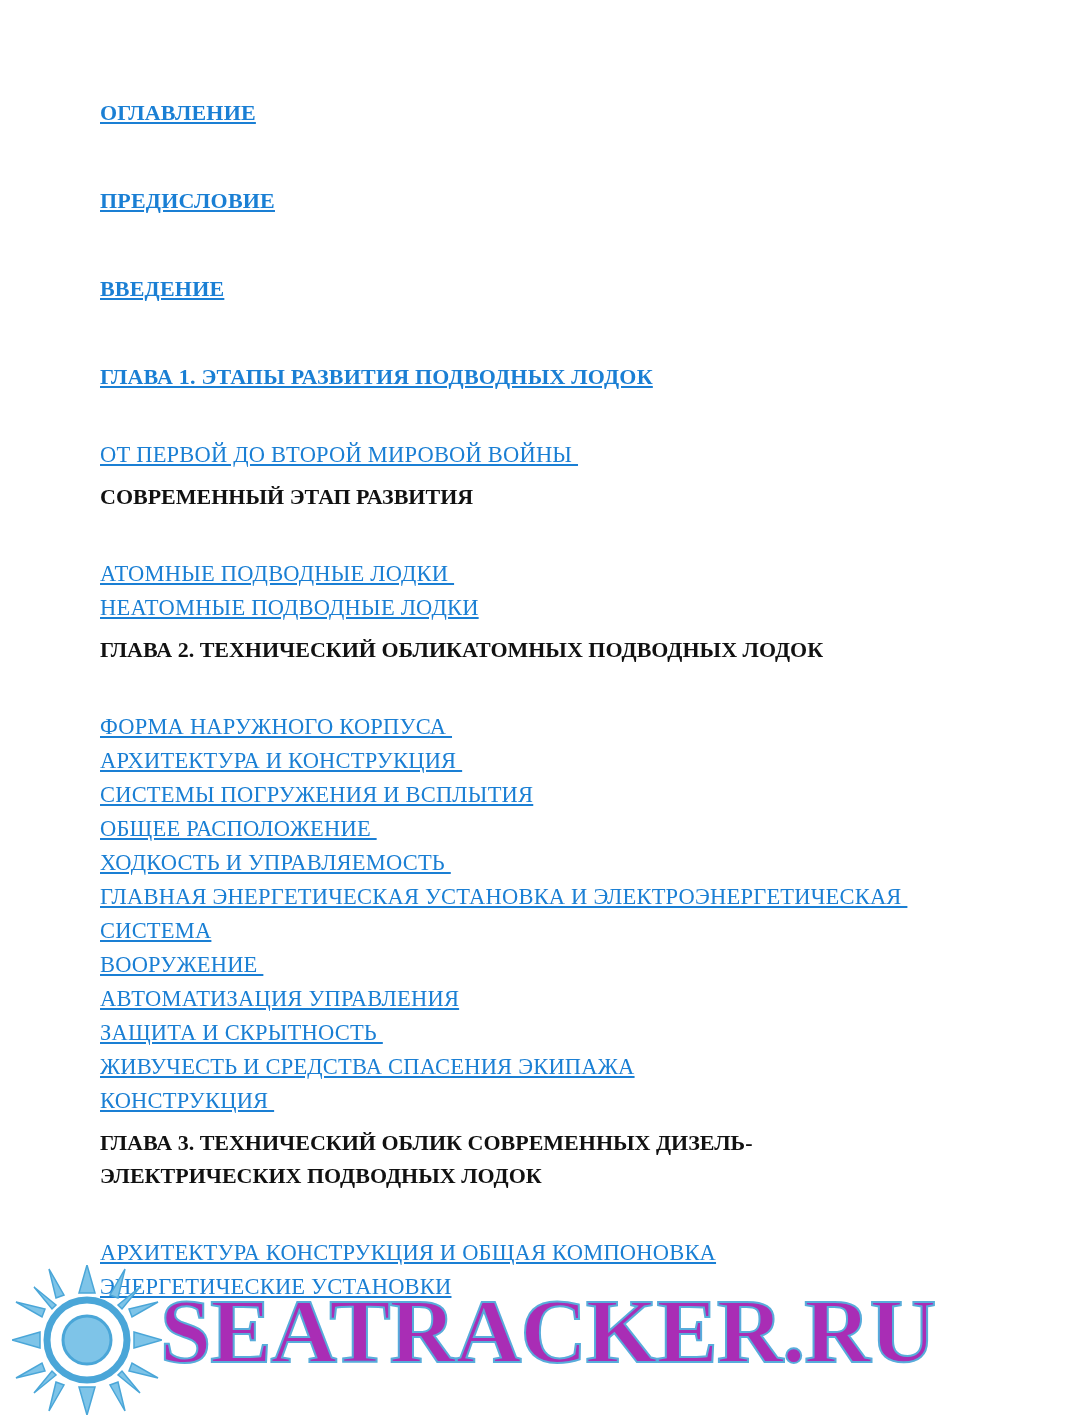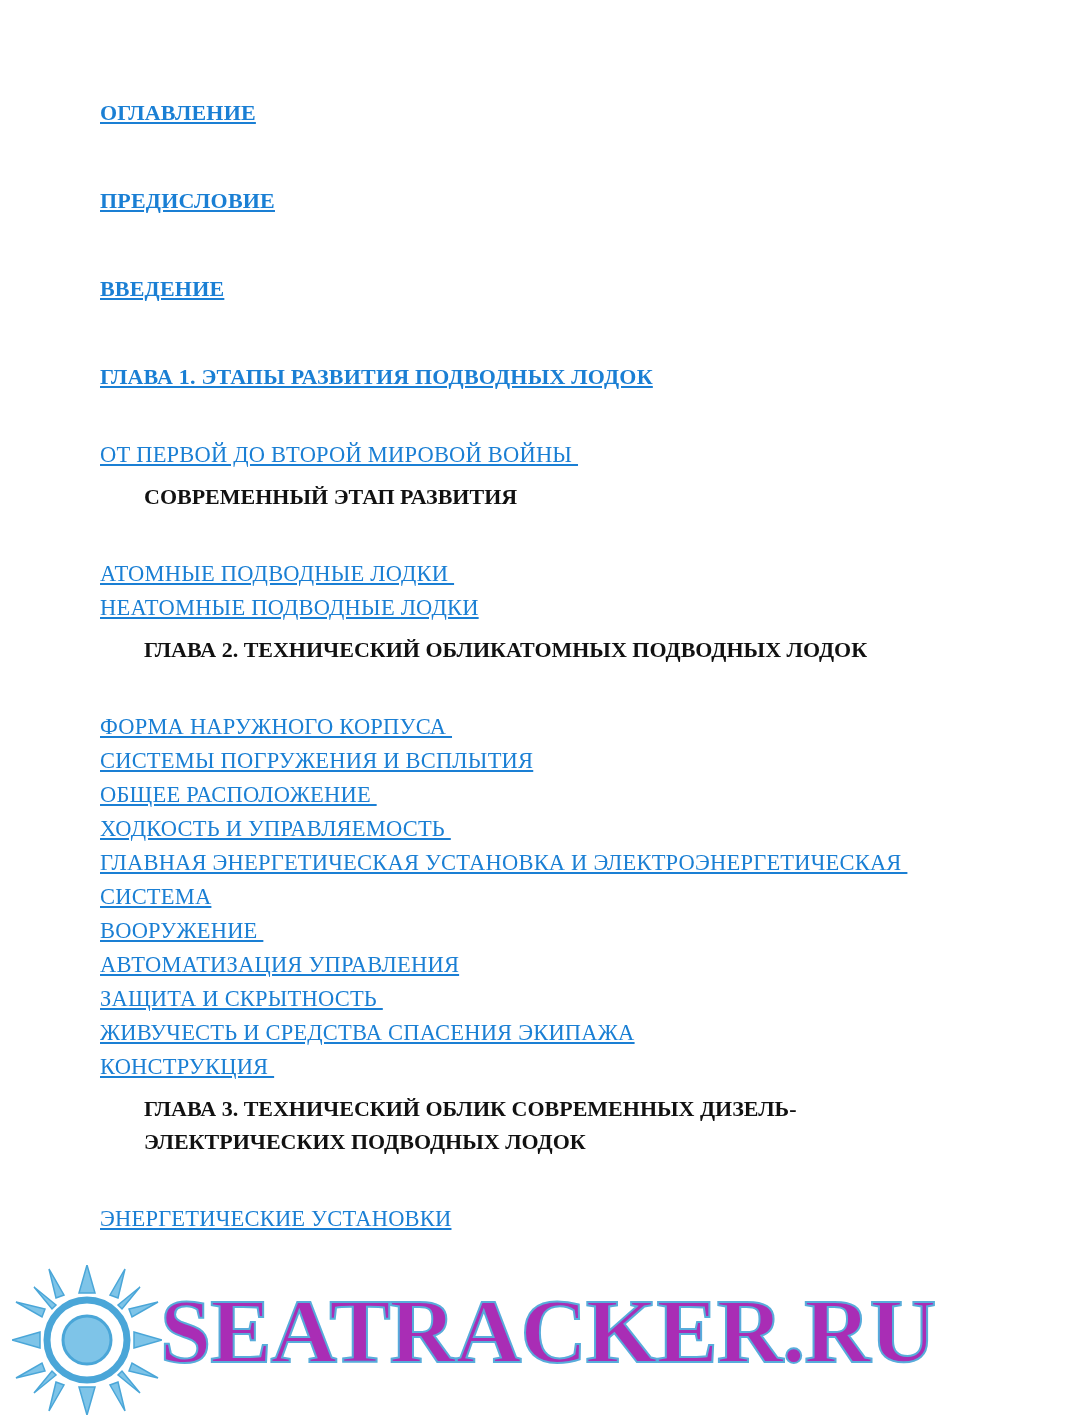--- a/index.html
+++ b/index.html
@@ -50,21 +50,20 @@
   }
 
   .plain-heading {
     display: block;
     color: #111111;
     font-weight: bold;
     font-size: 22px;
     line-height: 33px;
     white-space: pre-wrap;
     font-family: "Liberation Serif", serif;
-    margin-left: 44px;
   }
 
   .gap-xl { height: 54px; }
   .gap-lg { height: 44px; }
   .gap-xs { height: 8px; }
 
   
   .watermark {
     position: absolute;
     left: 0;
@@ -112,34 +111,36 @@
       <a class="toc-link" href="#">ОТ ПЕРВОЙ ДО ВТОРОЙ МИРОВОЙ ВОЙНЫ </a>
       <div class="gap-xs"></div>
       <div class="plain-heading">СОВРЕМЕННЫЙ ЭТАП РАЗВИТИЯ</div>
       <div class="gap-lg"></div>
       <a class="toc-link" href="#">АТОМНЫЕ ПОДВОДНЫЕ ЛОДКИ </a>
       <a class="toc-link" href="#">НЕАТОМНЫЕ ПОДВОДНЫЕ ЛОДКИ</a>
       <div class="gap-xs"></div>
       <div class="plain-heading">ГЛАВА 2. ТЕХНИЧЕСКИЙ ОБЛИКАТОМНЫХ ПОДВОДНЫХ ЛОДОК</div>
       <div class="gap-lg"></div>
       <a class="toc-link" href="#">ФОРМА НАРУЖНОГО КОРПУСА </a>
+      <a class="toc-link" href="#">АРХИТЕКТУРА И КОНСТРУКЦИЯ </a>
       <a class="toc-link" href="#">СИСТЕМЫ ПОГРУЖЕНИЯ И ВСПЛЫТИЯ</a>
       <a class="toc-link" href="#">ОБЩЕЕ РАСПОЛОЖЕНИЕ </a>
       <a class="toc-link" href="#">ХОДКОСТЬ И УПРАВЛЯЕМОСТЬ </a>
       <a class="toc-link" href="#">ГЛАВНАЯ ЭНЕРГЕТИЧЕСКАЯ УСТАНОВКА И ЭЛЕКТРОЭНЕРГЕТИЧЕСКАЯ 
 СИСТЕМА</a>
       <a class="toc-link" href="#">ВООРУЖЕНИЕ </a>
       <a class="toc-link" href="#">АВТОМАТИЗАЦИЯ УПРАВЛЕНИЯ</a>
       <a class="toc-link" href="#">ЗАЩИТА И СКРЫТНОСТЬ </a>
       <a class="toc-link" href="#">ЖИВУЧЕСТЬ И СРЕДСТВА СПАСЕНИЯ ЭКИПАЖА</a>
       <a class="toc-link" href="#">КОНСТРУКЦИЯ </a>
       <div class="gap-xs"></div>
       <div class="plain-heading">ГЛАВА 3. ТЕХНИЧЕСКИЙ ОБЛИК СОВРЕМЕННЫХ ДИЗЕЛЬ-
 ЭЛЕКТРИЧЕСКИХ ПОДВОДНЫХ ЛОДОК</div>
       <div class="gap-lg"></div>
+      <a class="toc-link" href="#">АРХИТЕКТУРА КОНСТРУКЦИЯ И ОБЩАЯ КОМПОНОВКА</a>
       <a class="toc-link" href="#">ЭНЕРГЕТИЧЕСКИЕ УСТАНОВКИ</a>
     </div>
 
   <div class="watermark">
     <svg class="wm-sun" viewBox="0 0 150 150" aria-hidden="true">
       <g fill="#7ec4e8" stroke="#4aa6d8" stroke-width="1.5">
         <polygon points="75,0 83,28 67,28"></polygon>
         <polygon points="75,150 83,122 67,122"></polygon>
         <polygon points="0,75 28,67 28,83"></polygon>
         <polygon points="150,75 122,67 122,83"></polygon>

